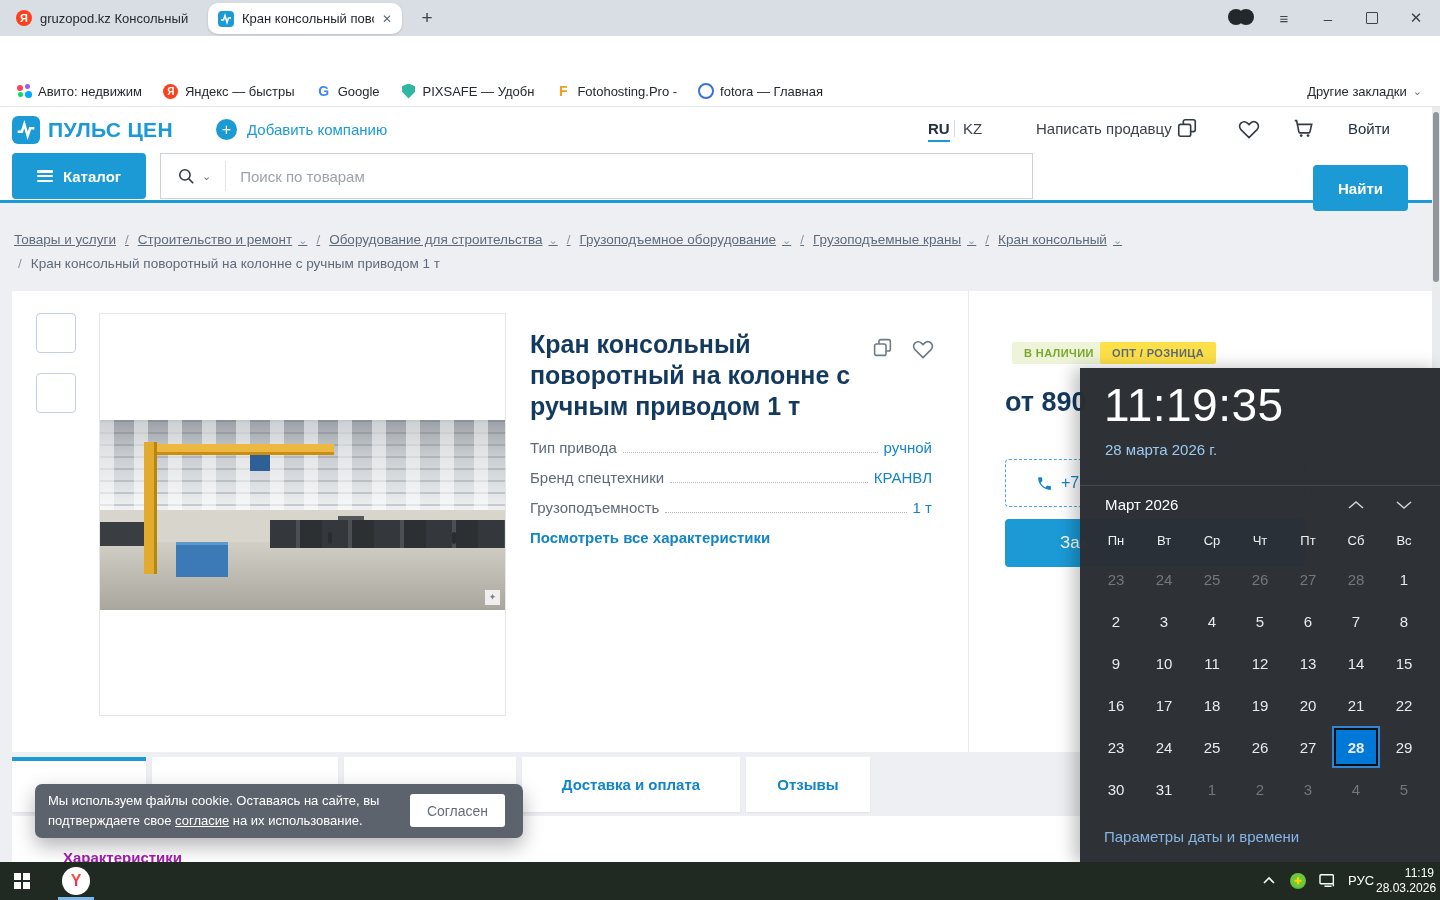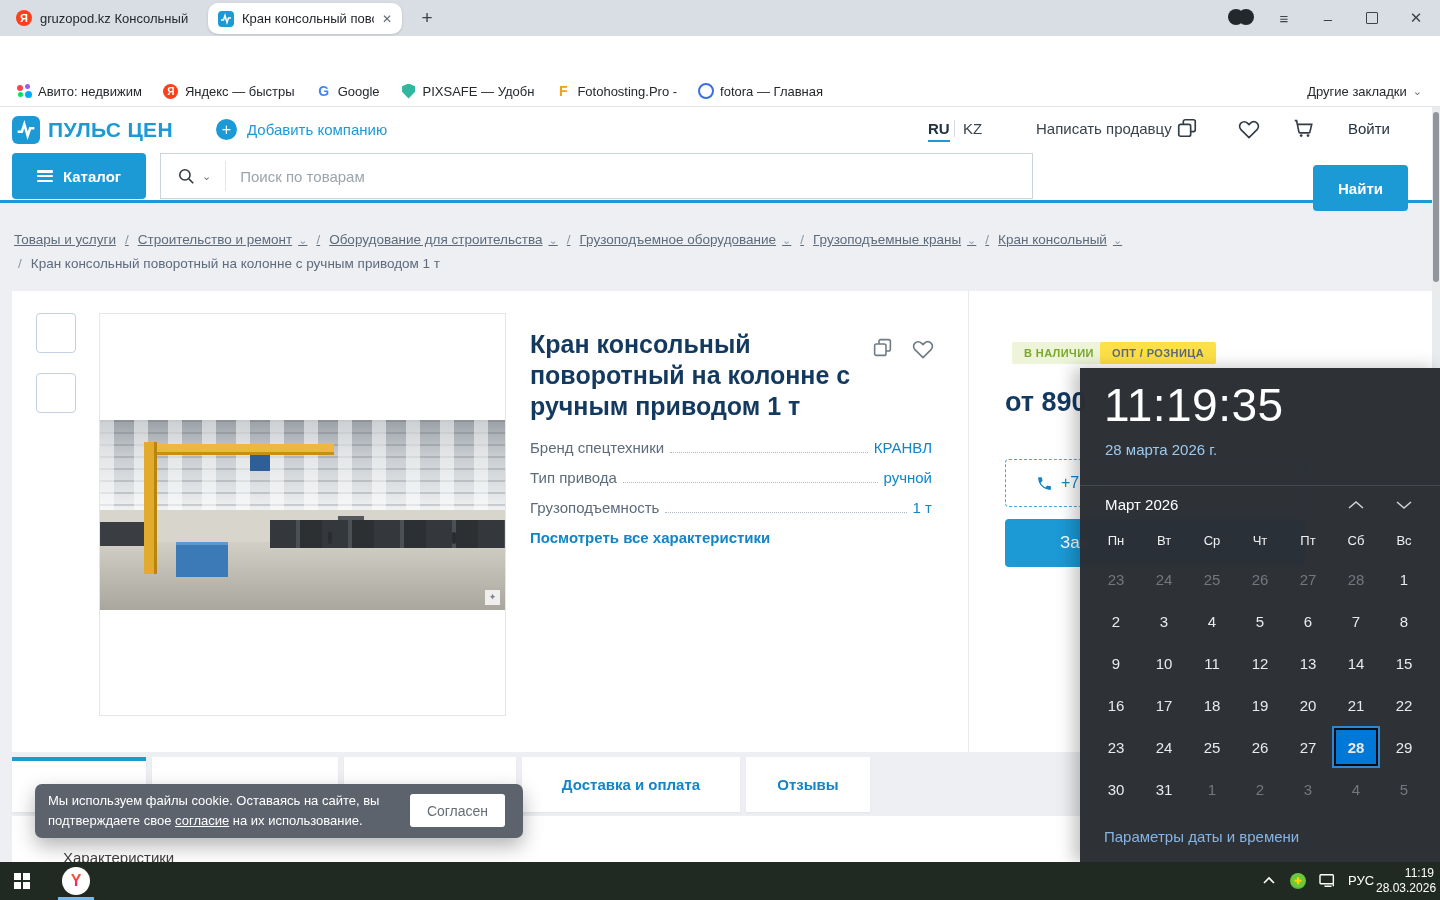--- a/index.html
+++ b/index.html
@@ -123,21 +123,21 @@
   .badge-type{left:1088px;background:#fde047;color:#5d6b7b;}
   .price{position:absolute;left:993px;top:96px;font-size:27px;font-weight:bold;color:#14395f;white-space:nowrap;}
   .btn-phone{position:absolute;left:993px;top:168px;width:300px;height:48px;border:1.5px dashed #49a7dc;border-radius:4px;background:#fff;box-sizing:border-box;display:flex;align-items:center;gap:8px;padding-left:30px;color:#1285c8;font-size:16px;}
   .btn-order{position:absolute;left:993px;top:228px;width:300px;height:48px;background:#1b9ad6;border-radius:4px;color:#fff;font-size:17px;display:flex;align-items:center;padding-left:55px;box-sizing:border-box;}
   
   .tabcard{position:absolute;top:757px;height:55px;background:#fff;box-shadow:0 1px 2px rgba(0,0,0,.05);z-index:2;display:flex;align-items:center;justify-content:center;font-size:15px;font-weight:bold;color:#1285c8;box-sizing:border-box;}
   .tc1{left:12px;width:134px;border-top:4px solid #1b9ad6;}
   .tc2{left:152px;width:186px;} .tc3{left:344px;width:172px;}
   .tc4{left:522px;width:218px;} .tc5{left:746px;width:124px;}
   .content-panel{position:absolute;left:12px;top:816px;width:1420px;height:46px;background:#fff;overflow:hidden;z-index:1;}
-  .specs-heading{position:absolute;left:51px;top:33px;font-size:15px;font-weight:normal;color:#404040;}
+  .specs-heading{position:absolute;left:51px;top:33px;font-size:15px;font-weight:bold;color:#a21caf;}
   
   .cookie{position:absolute;left:35px;top:784px;width:488px;height:54px;background:#5d636c;border-radius:7px;box-shadow:0 8px 20px rgba(0,0,0,.3);z-index:6;color:#fff;font-size:13px;}
   .cookie-l1{position:absolute;left:13px;top:9px;white-space:nowrap;}
   .cookie-l2{position:absolute;left:13px;top:29px;white-space:nowrap;}
   .cookie-link{text-decoration:underline;color:#fff;}
   .cookie-btn{position:absolute;right:18px;top:10px;width:95px;height:33px;background:#fff;border-radius:3px;color:#666d75;font-size:14px;display:flex;align-items:center;justify-content:center;}
   
   .calendar{position:absolute;left:1080px;top:368px;width:360px;height:494px;background:rgba(42,46,51,.98);box-shadow:-6px 0 16px rgba(0,0,0,.25);z-index:10;color:#fff;}
   .cal-time{position:absolute;left:24px;top:10px;font-size:46px;font-weight:300;color:#fff;letter-spacing:.5px;}
   .cal-date{position:absolute;left:25px;top:73px;font-size:15px;color:#9dc9ef;}
@@ -403,29 +403,29 @@
     </div>
     <div class="p-ico pi-heart">
       <svg width="22" height="22" viewBox="0 0 24 24">
           <path d="M20.8 6.6a5 5 0 0 0-7.1 0L12 8.3l-1.7-1.7a5 5 0 1 0-7.1 7.1L12 22.5l8.8-8.8a5 5 0 0 0 0-7.1z" fill="none" stroke="#6e7b87" stroke-width="1.8"></path>
         </svg>
     </div>
 
     <div class="attrs">
 
         <div class="attr-row">
+          <span class="attr-label">Тип привода</span>
+          <span class="attr-leader"></span>
+          <span class="attr-value">ручной</span>
+        </div>
+
+        <div class="attr-row">
           <span class="attr-label">Бренд спецтехники</span>
           <span class="attr-leader"></span>
           <span class="attr-value">КРАНВЛ</span>
-        </div>
-
-        <div class="attr-row">
-          <span class="attr-label">Тип привода</span>
-          <span class="attr-leader"></span>
-          <span class="attr-value">ручной</span>
         </div>
 
         <div class="attr-row">
           <span class="attr-label">Грузоподъемность</span>
           <span class="attr-leader"></span>
           <span class="attr-value">1 т</span>
         </div>
       </div>
     <div class="all-specs">Посмотреть все характеристики</div>
 

